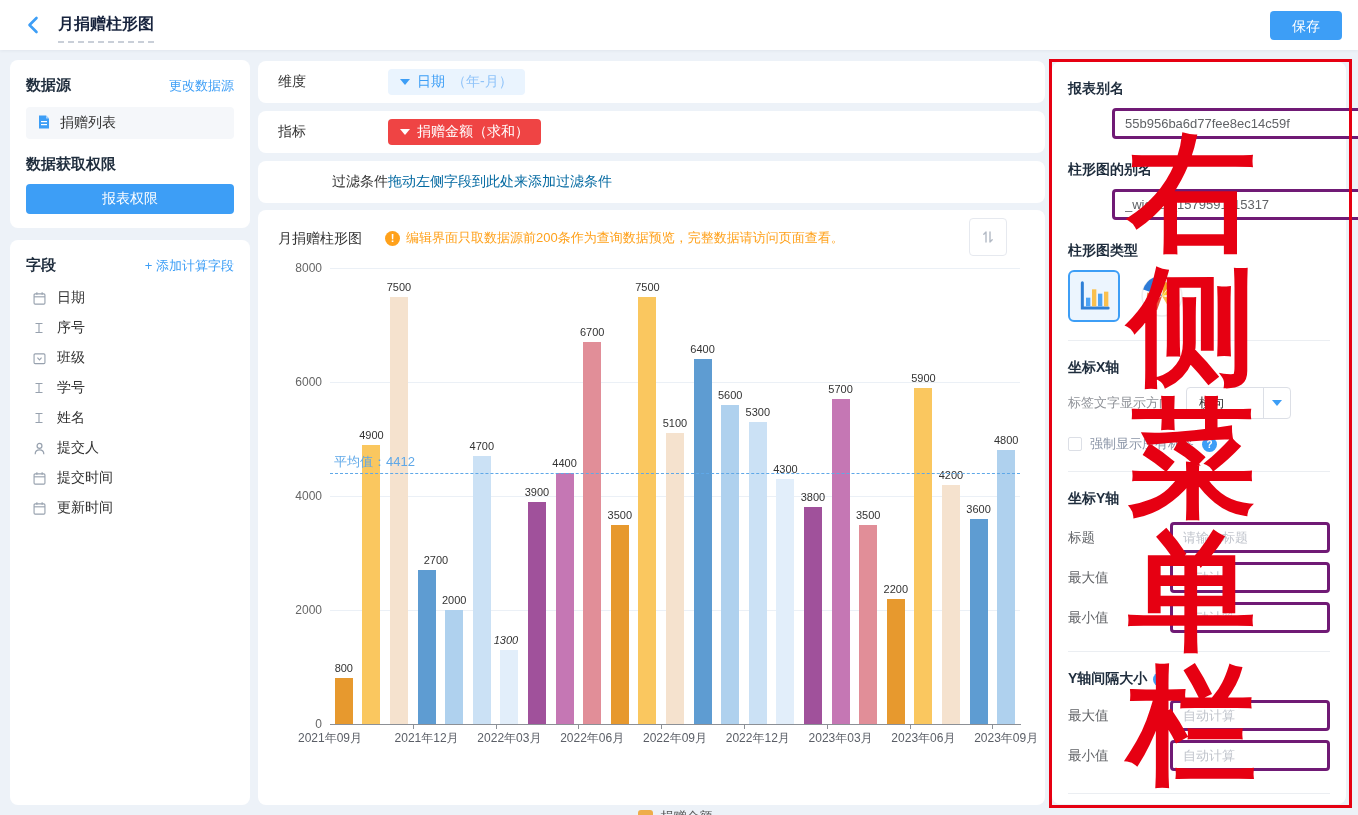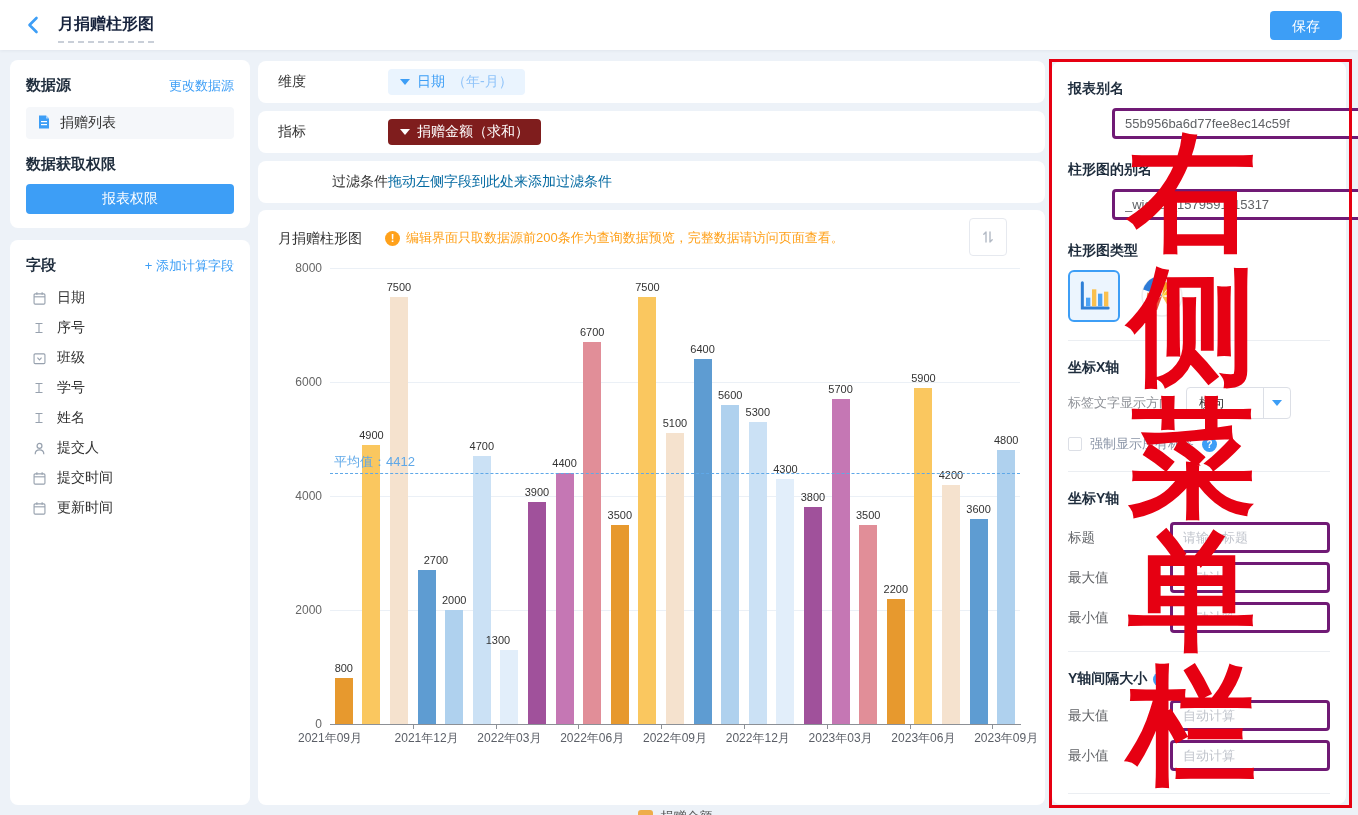--- a/index.html
+++ b/index.html
@@ -28,21 +28,21 @@
   .fields-head { display:flex; justify-content:space-between; align-items:center; margin-bottom:8px; }
   .field-row { height:30px; display:flex; align-items:center; gap:9px; font-size:14px; color:#333; cursor:pointer; padding-left:4px; }
   .field-ic { width:18px; height:16px; display:flex; align-items:center; justify-content:center; color:#97A1AE; flex:0 0 18px; }
   .num-ic { font-size:9px; color:#97A1AE; letter-spacing:0; font-weight:bold; }
   
   .row-card { left:258px; width:787px; height:42px; display:flex; align-items:center; padding:0 20px; }
   .row-label { width:110px; font-size:14px; color:#333; flex:0 0 110px; }
   .tag { height:26px; border-radius:4px; display:inline-flex; align-items:center; padding:0 12px; font-size:14px; gap:7px; cursor:pointer; }
   .tag-light { background:#EAF4FE; color:#3D9EF6; }
   .tag-light .paren { color:#8FC3F9; }
-  .tag-solid { background:#7f1d1d; color:#fff; }
+  .tag-solid { background:#ef4444; color:#fff; }
   .caret { width:0; height:0; border-left:5px solid transparent; border-right:5px solid transparent; border-top:6px solid currentColor; display:inline-block; }
   .placeholder-text { color:#0369a1; font-size:14px;font-family:Liberation Serif, serif; }
   
   .chart-card { left:258px; top:210px; width:787px; height:595px; }
   .chart-title { position:absolute; left:20px; top:20px; font-size:14px; color:#333; }
   .notice { position:absolute; left:127px; top:19px; display:flex; align-items:center; gap:6px; font-size:13px; color:#FFA11B; }
   .notice-ic { width:15px; height:15px; border-radius:50%; background:#FFA11B; color:#fff; font-size:11px; font-weight:bold; text-align:center; line-height:15px; flex:0 0 15px; }
   .sort-btn { position:absolute; right:38px; top:8px; width:38px; height:38px; background:#fff; border:1px solid #E6E9EF; border-radius:4px; display:flex; align-items:center; justify-content:center; cursor:pointer; }
   .plot { position:absolute; left:72px; top:58px; width:690px; height:456px; }
   .gridline { position:absolute; left:0; width:690px; height:1px; background:#EBF0F6; }
@@ -252,21 +252,21 @@
       <div class="bar-label" style="left: 21.4px; top: 160.7px;">4900</div>
       <div class="bar" style="left: 60px; height: 427.5px; background: rgb(245, 226, 206);"></div>
       <div class="bar-label" style="left: 49px; top: 12.5px;">7500</div>
       <div class="bar" style="left: 87.6px; height: 153.9px; background: rgb(94, 156, 210);"></div>
       <div class="bar-label" style="left: 86px; top: 286.1px;">2700</div>
       <div class="bar" style="left: 115.2px; height: 114px; background: rgb(175, 209, 238);"></div>
       <div class="bar-label" style="left: 104.2px; top: 326px;">2000</div>
       <div class="bar" style="left: 142.8px; height: 267.9px; background: rgb(203, 225, 245);"></div>
       <div class="bar-label" style="left: 131.8px; top: 172.1px;">4700</div>
       <div class="bar" style="left: 170.4px; height: 74.1px; background: rgb(226, 238, 250);"></div>
-      <div class="bar-label" style="left: 148px; top: 365.9px;">1300</div>
+      <div class="bar-label" style="left: 156px; top: 365.9px; font-style: italic;">1300</div>
       <div class="bar" style="left: 198px; height: 222.3px; background: rgb(160, 81, 155);"></div>
       <div class="bar-label" style="left: 187px; top: 217.7px;">3900</div>
       <div class="bar" style="left: 225.6px; height: 250.8px; background: rgb(197, 119, 180);"></div>
       <div class="bar-label" style="left: 214.6px; top: 189.2px;">4400</div>
       <div class="bar" style="left: 253.2px; height: 381.9px; background: rgb(225, 142, 152);"></div>
       <div class="bar-label" style="left: 242.2px; top: 58.1px;">6700</div>
       <div class="bar" style="left: 280.8px; height: 199.5px; background: rgb(231, 153, 46);"></div>
       <div class="bar-label" style="left: 269.8px; top: 240.5px;">3500</div>
       <div class="bar" style="left: 308.4px; height: 427.5px; background: rgb(250, 199, 95);"></div>
       <div class="bar-label" style="left: 297.4px; top: 12.5px;">7500</div>

